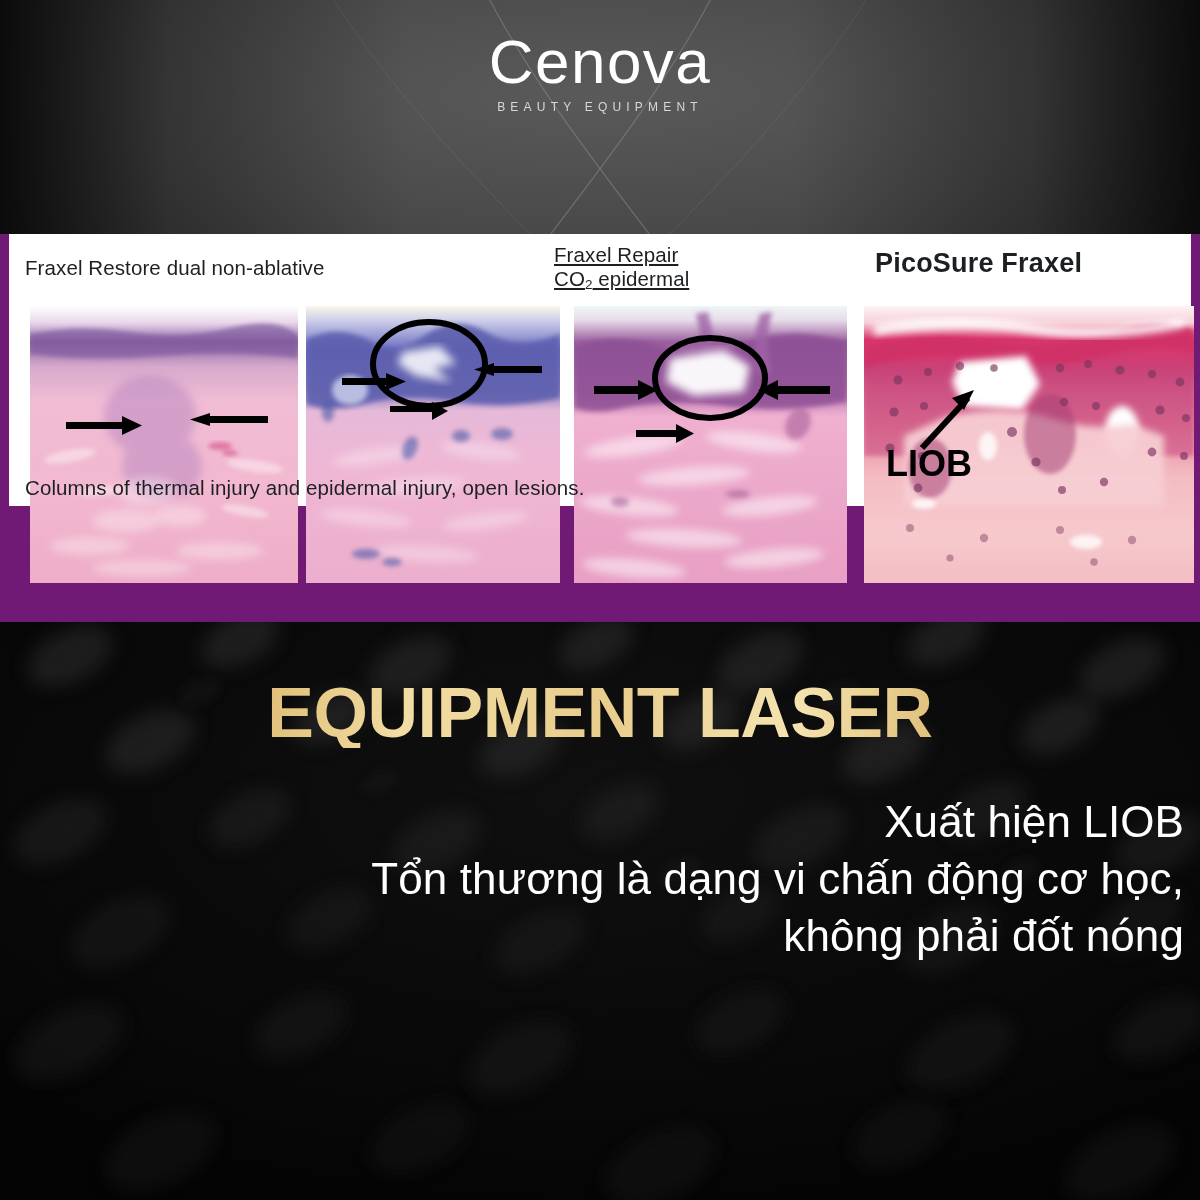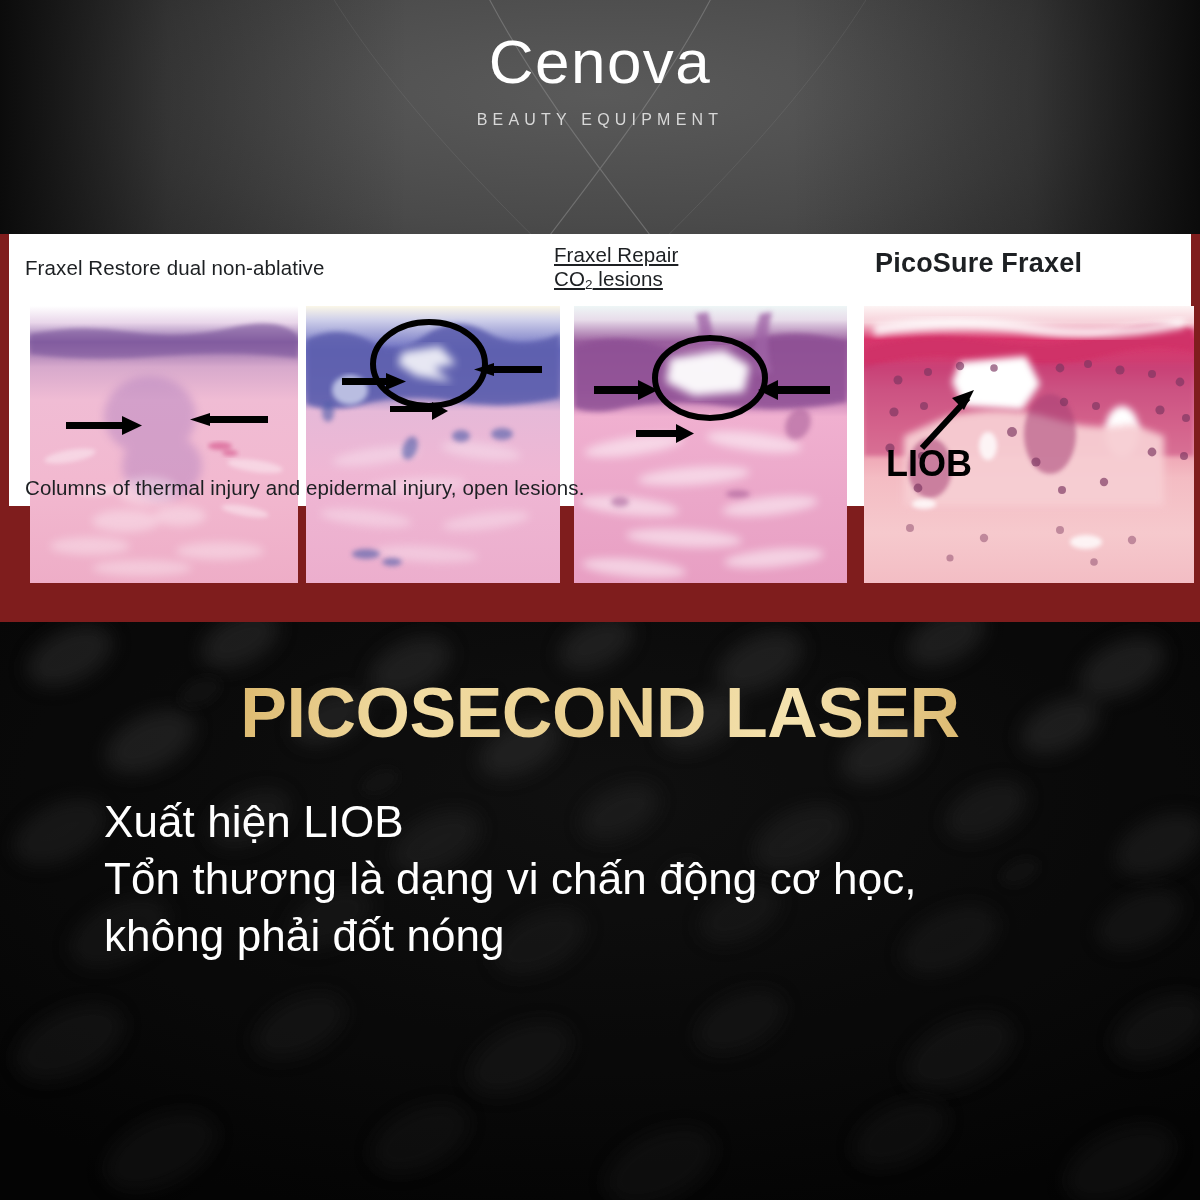--- a/index.html
+++ b/index.html
@@ -1,19 +1,19 @@
 <!DOCTYPE html>
 <html><head>
 <meta charset="utf-8">
 <style>
   html,body{margin:0;padding:0;background:#000;}
   *{box-sizing:border-box;}
   .canvas{
     position:relative;width:1200px;height:1200px;overflow:hidden;
-    background:#7f1d1d;font-family:"Liberation Sans",sans-serif;
+    background:#701a75;font-family:"Liberation Sans",sans-serif;
   }
 
   
   .top-band{
     position:absolute;left:0;top:0;width:1200px;height:234px;
     background:
       radial-gradient(120% 160% at 50% 40%, #5a5a5a 0%, #4a4a4a 35%, #3a3a3a 60%, #272727 85%, #1d1d1d 100%),
       linear-gradient(90deg,#151515 0%,#3f3f3f 25%,#565656 50%,#3f3f3f 75%,#141414 100%);
   }
   .top-band .vign{
@@ -25,21 +25,21 @@
   
   .logo{
     position:absolute;left:0;top:30px;width:1200px;text-align:center;
     pointer-events:none;
   }
   .logo-word{
     font-size:62px;color:#ffffff;letter-spacing:1.5px;font-weight:300;
     line-height:1.02;font-family:"Liberation Sans",sans-serif;
   }
   .logo-sub{
-    margin-top:18px;font-size:16px;letter-spacing:5.2px;color:#d8d8d8;
+    margin-top:7px;font-size:12px;letter-spacing:5.2px;color:#d8d8d8;
     font-weight:400;
   }
 
   
   .panel{
     position:absolute;left:9px;top:234px;width:1182px;height:272px;
     background:#ffffff;
   }
   .panel-heads{position:absolute;left:0;top:0;width:100%;height:74px;}
   .head{
@@ -79,21 +79,21 @@
     background:linear-gradient(100deg,#b8862f 0%,#d4ab5a 14%,#f2dda4 34%,#e8cd8c 50%,#f5e3b0 66%,#d2a856 86%,#bb8a33 100%);
     -webkit-background-clip:text;background-clip:text;color:transparent;
     -webkit-text-fill-color:transparent;
   }
 
   .body-text{
     position:absolute;left:104px;top:793px;width:1080px;
     color:#ffffff;font-size:44px;font-weight:400;line-height:1.30;
     letter-spacing:.1px;
   }
-  .body-text .ln{display:block;white-space:nowrap;}
+  .body-text .ln{display:block;white-space:nowrap;text-align:right;}
 </style>
 </head>
 <body>
 
 <div class="canvas">
 
   <div class="top-band">
     <svg class="arcs" viewBox="0 0 1200 234" preserveAspectRatio="none">
       <g fill="none" stroke="#8d8d8d" stroke-width="1.1" opacity=".55">
         <path d="M470,-40 C520,70 600,170 700,300"></path>
@@ -111,21 +111,21 @@
     <div class="logo-word">Cenova</div>
     <div class="logo-sub">BEAUTY EQUIPMENT</div>
   </div>
 
   <div class="panel">
 
     <div class="panel-heads">
       <div class="head h1">Fraxel Restore dual non-ablative</div>
       <div class="head h2">
         <span>Fraxel Repair</span><br>
-        <span>CO</span><sub>2</sub><span> lesions</span>
+        <span>CO</span><sub>2</sub><span> epidermal</span>
       </div>
       <div class="head h3">PicoSure Fraxel</div>
     </div>
 
     <div class="tiles">
 
       <div class="tile t1">
         <svg viewBox="0 0 268 277" preserveAspectRatio="none">
           <defs>
             <linearGradient id="g1" x1="0" y1="0" x2="0" y2="1">
@@ -461,21 +461,21 @@
         <ellipse cx="480" cy="80" rx="20" ry="12" transform="rotate(-26 480 80)"></ellipse>
         <ellipse cx="840" cy="74" rx="22" ry="13" transform="rotate(-26 840 74)"></ellipse>
         <ellipse cx="380" cy="160" rx="20" ry="12" transform="rotate(-26 380 160)"></ellipse>
         <ellipse cx="680" cy="250" rx="22" ry="13" transform="rotate(-26 680 250)"></ellipse>
         <ellipse cx="1020" cy="250" rx="20" ry="12" transform="rotate(-26 1020 250)"></ellipse>
       </g>
       <rect width="1200" height="578" fill="#000" opacity=".18"></rect>
     </svg>
   </div>
 
-  <div class="headline">PICOSECOND LASER</div>
+  <div class="headline">EQUIPMENT LASER</div>
 
   <div class="body-text">
     <span class="ln">Xuất hiện LIOB</span>
     <span class="ln">Tổn thương là dạng vi chấn động cơ học,</span>
     <span class="ln">không phải đốt nóng</span>
   </div>
 
 </div>
 
 </body></html>

